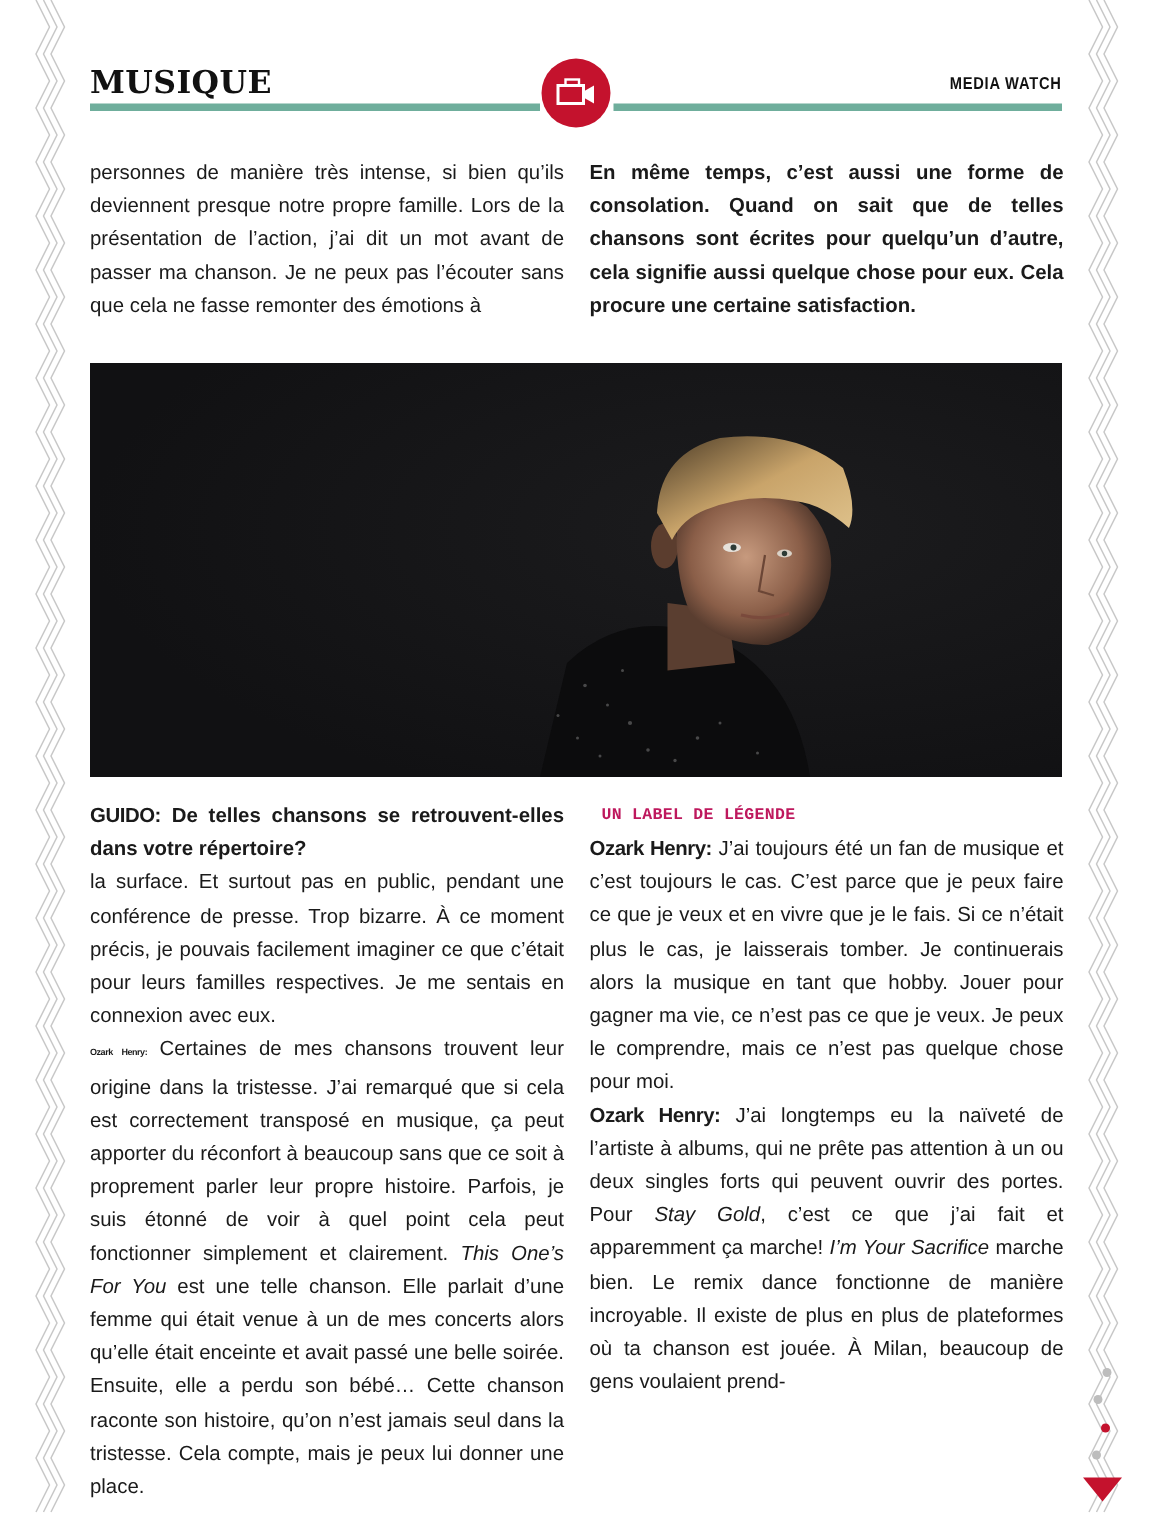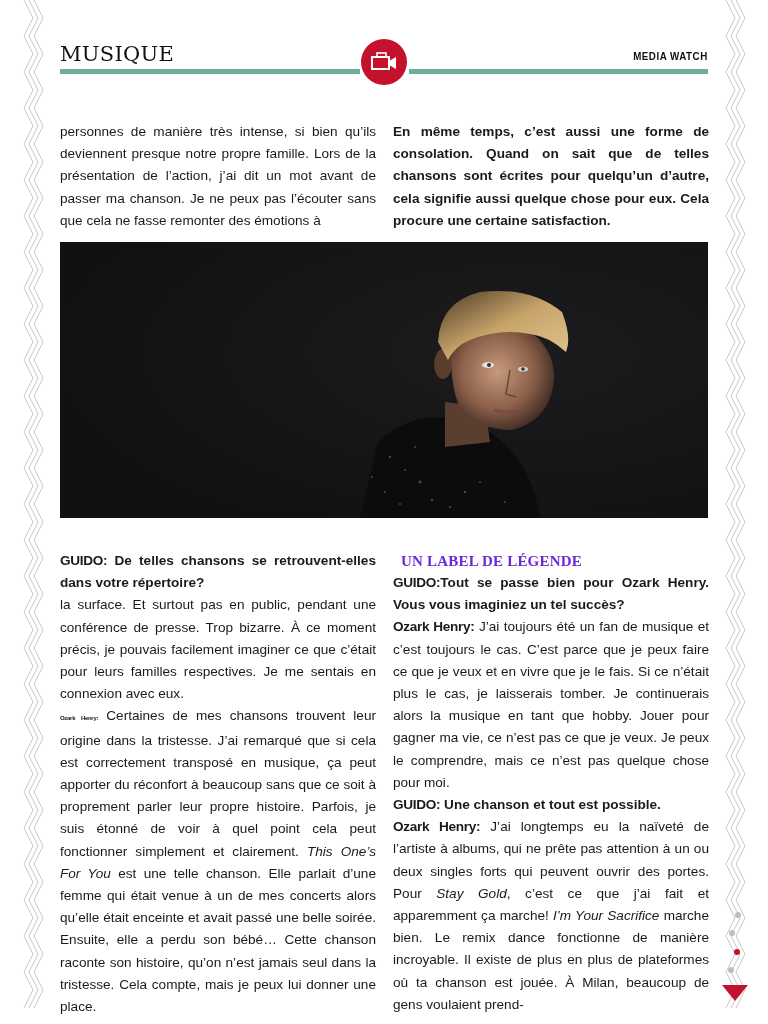--- a/index.html
+++ b/index.html
@@ -8,52 +8,52 @@
     background: #ffffff; color: #1a1a1a;
     font-family: "Liberation Sans", "DejaVu Sans", sans-serif;
   }
   .zigzag { position: absolute; top: 0; width: 26px; height: 1024px; }
   .zigzag.left { left: 20px; }
   .zigzag.right { left: 722px; }
 
   .header { position: absolute; left: 60px; top: 40px; width: 648px; height: 50px; }
   .section-title {
     position: absolute; left: 0; top: 2px;
-    font-family: "DejaVu Serif", "Liberation Serif", serif; font-weight: normal;
+    font-family: "DejaVu Serif", "Liberation Serif", serif; font-weight: bold;
     font-size: 21px; letter-spacing: 0.3px; color: #111;
   }
   .mag-title {
     position: absolute; right: 0; top: 10px;
     font-family: "Liberation Sans", sans-serif; font-weight: bold;
     font-size: 11.5px; letter-spacing: 0.6px; transform: scaleX(0.85); transform-origin: right;
     color: #111;
   }
   .rule { position: absolute; top: 29px; height: 5px; background: #6fae9c; }
   .rule.left { left: 0; width: 300px; }
   .rule.right { left: 349px; width: 299px; }
   .badge {
     position: absolute; left: 301px; top: -1px; width: 46px; height: 46px; border-radius: 50%;
     background: #c4122d; display: flex; align-items: center; justify-content: center;
   }
 
-  .col { position: absolute; width: 316px; font-size: 13.6px; line-height: 22.2px; text-align: justify; color: #1a1a1a; margin-top: 17px; }
+  .col { position: absolute; width: 316px; font-size: 13.6px; line-height: 22.2px; text-align: justify; color: #1a1a1a; }
   .col p { margin: 0; }
   .col .q { font-weight: bold; }
   .col .sp { font-weight: bold; font-family: "Liberation Sans", sans-serif; letter-spacing: -0.3px; }
   .col .sp.small { font-size: 6px; }
   .col em { font-style: italic; }
 
   #col1-top { left: 60px; top: 104px; }
   #col2-top { left: 393px; top: 104px; font-weight: bold; }
   #col1-bottom { left: 60px; top: 533px; }
   #col2-bottom { left: 393px; top: 533px; }
 
   .subhead {
-    font-family: Liberation Serif, serif; font-weight: bold;
-    font-size: 15px; color: #6d28d9; padding-left: 8px; letter-spacing: 0.2px; margin: 0;
+    font-family: Liberation Mono, monospace; font-weight: bold;
+    font-size: 11px; color: #be185d; padding-left: 8px; letter-spacing: 0.2px; margin: 0;
     line-height: 22px;
   }
 
   .photo {
     position: absolute; left: 60px; top: 242px; width: 648px; height: 276px;
     background: #141416; overflow: hidden;
   }
 
   .pager { position: absolute; left: 722px; top: 905px; width: 26px; height: 100px; }
 </style>
@@ -156,27 +156,21 @@
   </p>
   <p style="text-align-last:left;">la surface. Et surtout pas en public, pendant une conférence de presse. Trop bizarre. À ce moment précis, je pouvais facilement imaginer ce que c’était pour leurs familles respectives. Je me sentais en connexion avec eux.</p>
   <p>
     <span class="sp small">Ozark Henry:</span><span> Certaines de mes chansons trouvent leur origine dans la tristesse. J’ai remarqué que si cela est correctement transposé en musique, ça peut apporter du réconfort à beaucoup sans que ce soit à proprement parler leur propre histoire. Parfois, je suis étonné de voir à quel point cela peut fonctionner simplement et clairement. </span><em>This One’s For You</em><span> est une telle chanson. Elle parlait d’une femme qui était venue à un de mes concerts alors qu’elle était enceinte et avait passé une belle soirée. Ensuite, elle a perdu son bébé… Cette chanson raconte son histoire, qu’on n’est jamais seul dans la tristesse. Cela compte, mais je peux lui donner une place.</span>
   </p>
 </div>
 
 <div class="col" id="col2-bottom">
   <p class="subhead">UN LABEL DE LÉGENDE</p>
   <p style="text-align-last:left;">
-    <span class="sp q">GUIDO:</span><span class="q">Tout se passe bien pour Ozark Henry. Vous vous imaginiez un tel succès?</span>
-  </p>
-  <p style="text-align-last:left;">
     <span class="sp">Ozark Henry:</span><span> J’ai toujours été un fan de musique et c’est toujours le cas. C’est parce que je peux faire ce que je veux et en vivre que je le fais. Si ce n’était plus le cas, je laisserais tomber. Je continuerais alors la musique en tant que hobby. Jouer pour gagner ma vie, ce n’est pas ce que je veux. Je peux le comprendre, mais ce n’est pas quelque chose pour moi.</span>
-  </p>
-  <p style="text-align-last:left;">
-    <span class="sp q">GUIDO:</span><span class="q"> Une chanson et tout est possible.</span>
   </p>
   <p>
     <span class="sp">Ozark Henry:</span><span> J’ai longtemps eu la naïveté de l’artiste à albums, qui ne prête pas attention à un ou deux singles forts qui peuvent ouvrir des portes. Pour </span><em>Stay Gold</em><span>, c’est ce que j’ai fait et apparemment ça marche! </span><em>I’m Your Sacrifice</em><span> marche bien. Le remix dance fonctionne de manière incroyable. Il existe de plus en plus de plateformes où ta chanson est jouée. À Milan, beaucoup de gens voulaient prend-</span>
   </p>
 </div>
 
 <svg class="pager" viewBox="0 0 26 100">
   <circle cx="16" cy="10" r="3" fill="#bdbdbd"></circle>
   <circle cx="10" cy="28" r="3" fill="#bdbdbd"></circle>
   <circle cx="15" cy="47" r="3" fill="#c4122d"></circle>

